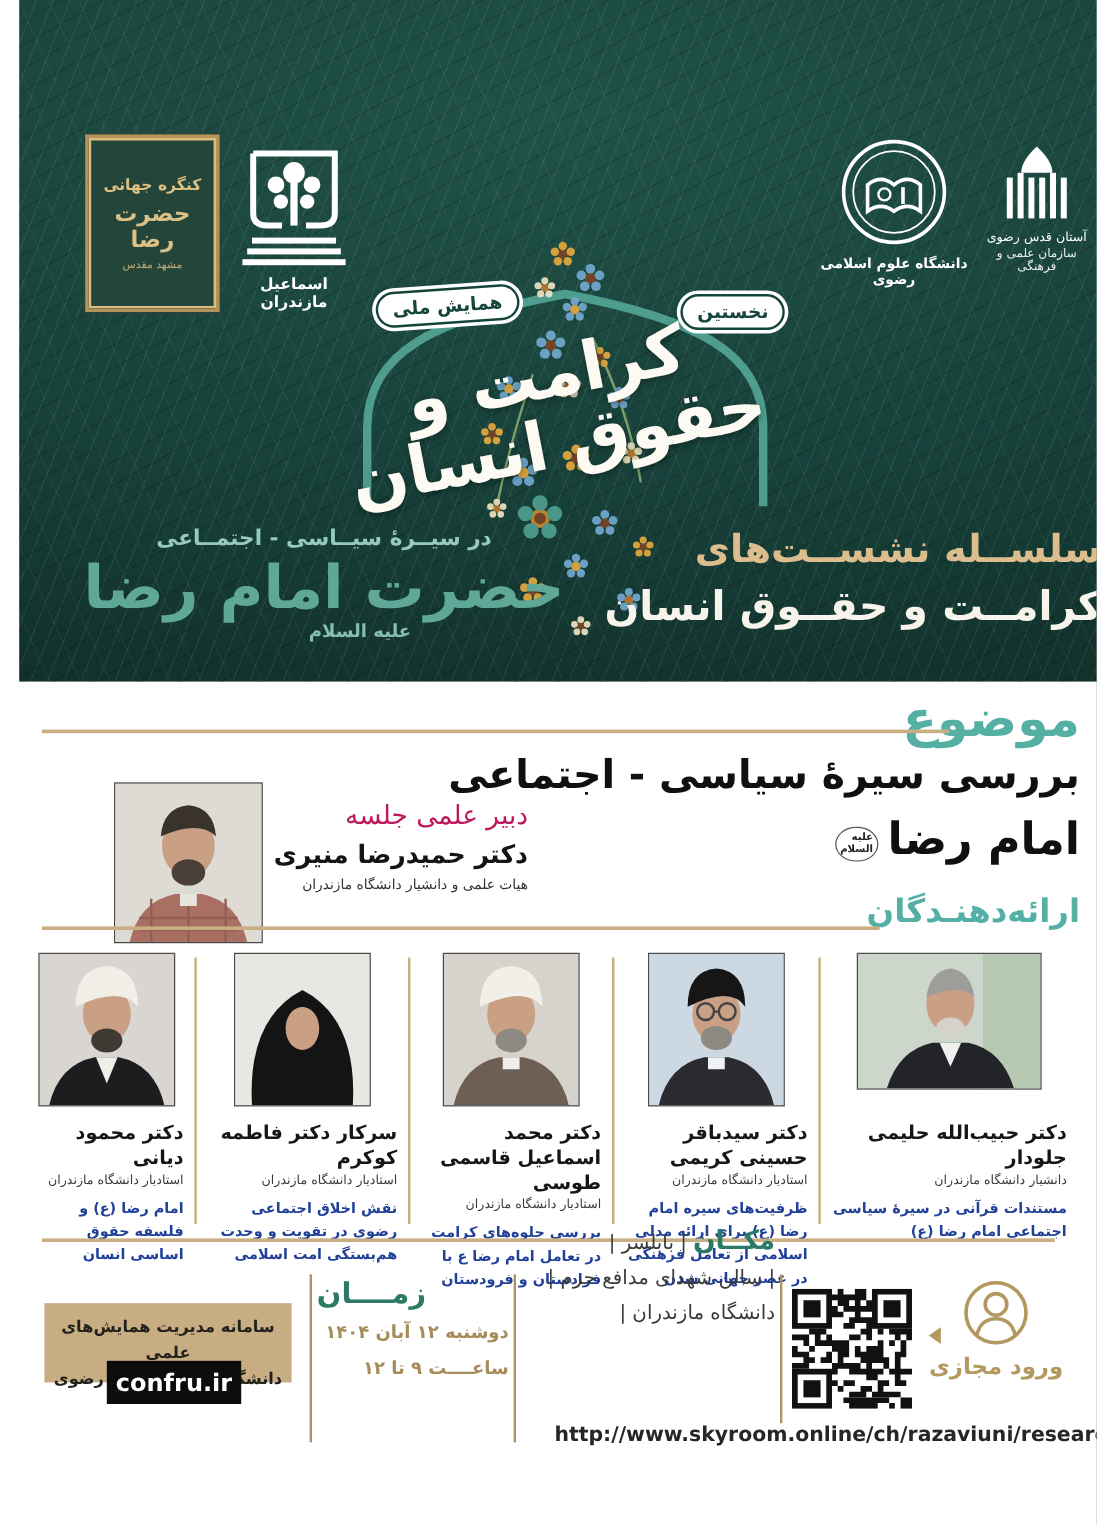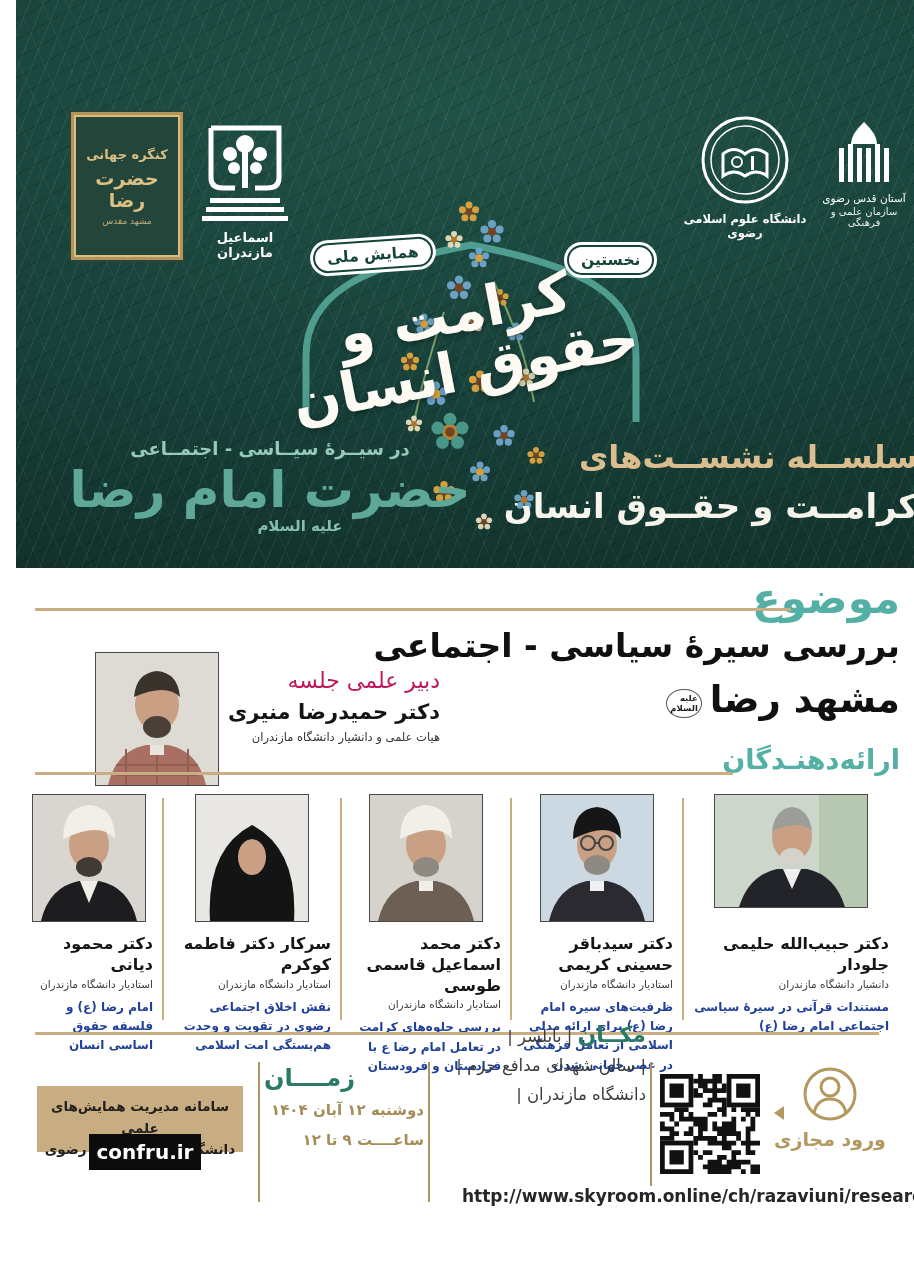--- a/index.html
+++ b/index.html
@@ -419,21 +419,21 @@
       <div class="s1">سلســله نشســت‌های</div>
       <div class="s2">کرامــت و حقــوق انسان</div>
     </div>
   </div>
 
   <div class="abs h-teal h-mozoo">موضوع</div>
   <div class="abs goldline line-mozoo"></div>
 
   <div class="abs topic1">بررسی سیرهٔ سیاسی - اجتماعی</div>
   <div class="abs topic2">
-    <span>مشهد رضا</span>
+    <span>امام رضا</span>
     <span class="as-sym">
       <span>علیه</span>
       <span>السلام</span>
     </span>
   </div>
 
   <div class="abs photo chair-photo">
     <svg viewBox="0 0 122 132" preserveAspectRatio="none">
       <rect width="122" height="132" fill="#dedbd5"></rect>
       <path d="M12,132 Q20,98 50,92 L72,92 Q102,98 110,132 Z" fill="#a96f63"></path>

